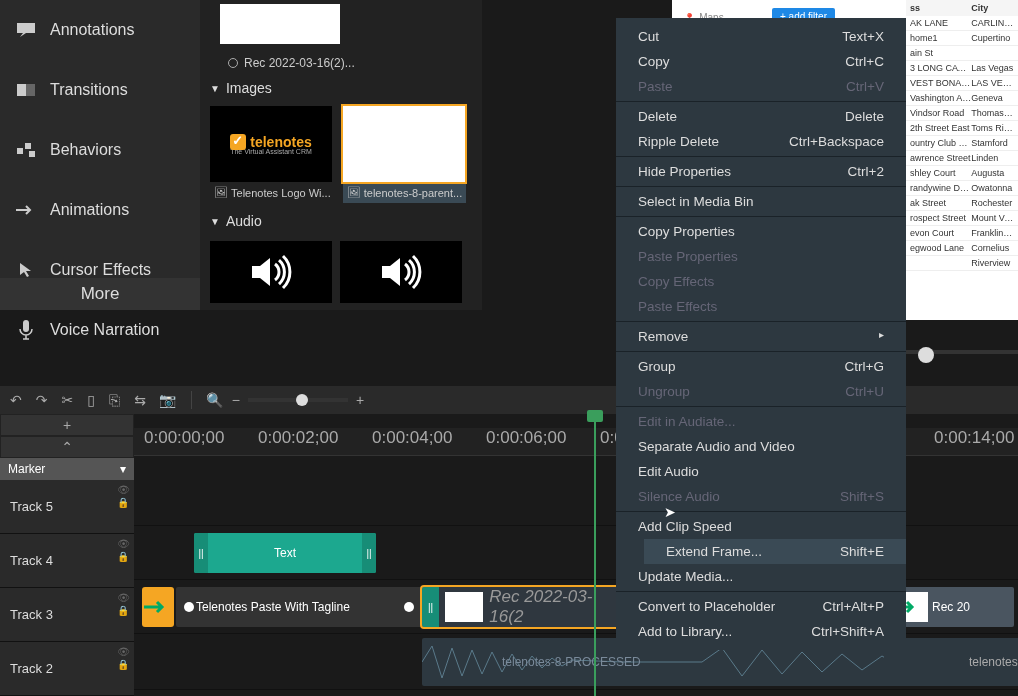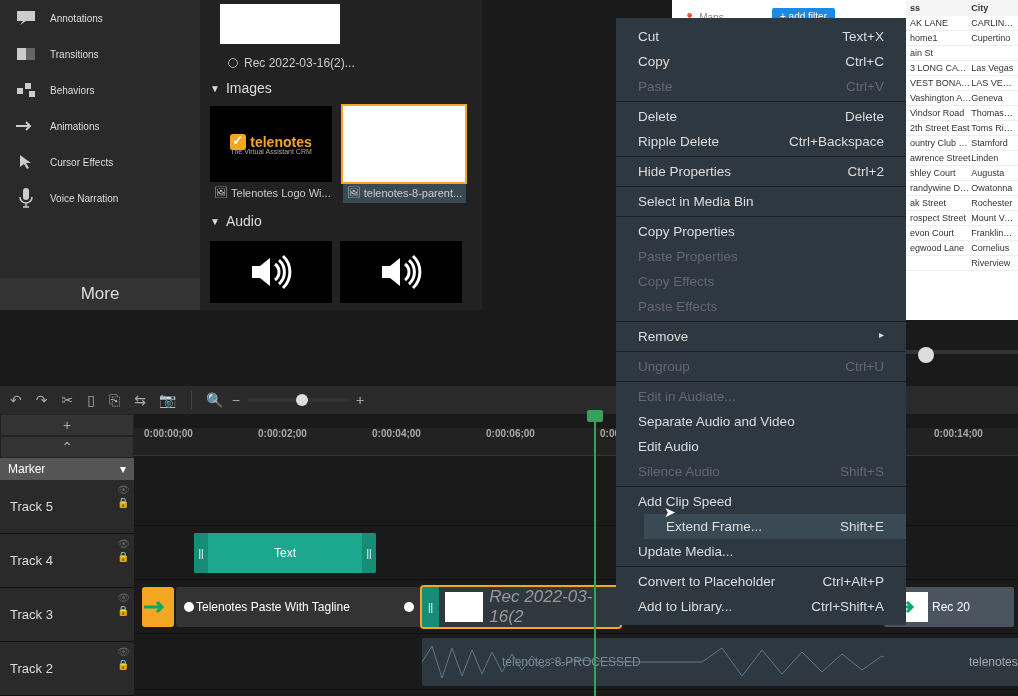--- a/index.html
+++ b/index.html
@@ -1,20 +1,20 @@
 <!DOCTYPE html>
 <html><head>
 <meta charset="utf-8">
 <style>
 * { margin: 0; padding: 0; box-sizing: border-box; font-family: Arial, sans-serif; }
 body { background: #1a1a1a; color: #ddd; width: 1018px; height: 696px; overflow: hidden; position: relative; }
 
 
 .sidebar { position: absolute; left: 0; top: 0; width: 200px; height: 310px; background: #2a2a2a; }
-.sidebar-item { display: flex; align-items: center; padding: 8px 16px; cursor: pointer; font-size: 10px; }
+.sidebar-item { display: flex; align-items: center; padding: 20px 16px; cursor: pointer; font-size: 16px; }
 .sidebar-icon { width: 20px; height: 20px; margin-right: 14px; display: flex; align-items: center; justify-content: center; }
 .more-btn { position: absolute; bottom: 0; width: 100%; text-align: center; padding: 6px; font-size: 17px; background: #333; }
 
 
 .media-panel { position: absolute; left: 200px; top: 0; width: 282px; height: 310px; background: #222; overflow: hidden; }
 .media-item { background: #fff; width: 120px; height: 70px; display: inline-block; margin: 4px 0; }
 .media-caption { font-size: 12px; color: #ccc; display: flex; align-items: center; padding: 4px 8px; text-align: center; }
 .media-caption .rec-dot { width: 10px; height: 10px; border: 1.5px solid #aaa; border-radius: 50%; margin-right: 6px; }
 .section-head { display: flex; align-items: center; padding: 6px 10px; font-size: 14px; }
 .section-head .tri { margin-right: 6px; font-size: 10px; }
@@ -47,21 +47,21 @@
 .track-controls { position: absolute; left: 0; top: 414px; width: 134px; background: #2a2a2a; height: 282px; }
 .track-top-btns { display: flex; flex-direction: column; }
 .track-top-btns span { text-align: center; padding: 2px; font-size: 14px; color: #aaa; background: #333; border: 1px solid #222; }
 .marker-row { background: #555; color: #fff; font-size: 12px; padding: 4px 8px; display: flex; justify-content: space-between; align-items: center; }
 .track-label { height: 54px; display: flex; align-items: center; padding: 0 10px; font-size: 13px; border-bottom: 1px solid #111; position: relative; }
 .track-icons { position: absolute; right: 4px; top: 4px; display: flex; flex-direction: column; gap: 2px; font-size: 10px; color: #666; }
 
 
 .timeline { position: absolute; left: 134px; top: 414px; width: 884px; height: 282px; background: #1a1a1a; }
 .ruler { height: 42px; background: #222; border-bottom: 1px solid #333; position: relative; display: flex; }
-.ruler-mark { position: absolute; font-size: 10px; color: #aaa; font-weight: bold; }
+.ruler-mark { position: absolute; font-size: 17px; color: #aaa; }
 .track-row { height: 54px; border-bottom: 1px solid #111; position: relative; }
 .clip { position: absolute; height: 40px; top: 7px; border-radius: 2px; display: flex; align-items: center; font-size: 12px; color: #fff; overflow: hidden; }
 .clip.text { background: #1ca88f; left: 60px; width: 182px; justify-content: center; }
 .clip.text .handle { width: 14px; height: 100%; background: #178d77; display: flex; align-items: center; justify-content: center; font-size: 10px; }
 .clip.logo { background: #333; left: 10px; width: 280px; }
 .clip.arrow { background: #f5a623; left: 8px; width: 32px; border-radius: 3px; }
 .clip.selected-frame { background: rgba(80,100,120,0.4); left: 288px; width: 198px; outline: 2px solid #f5a623; }
 .clip.rec-clip { background: #4a5560; left: 750px; width: 130px; }
 .clip.audio-clip { background: #2d3840; left: 288px; width: 596px; height: 48px; top: 4px; overflow: hidden; }
 .playhead { position: absolute; left: 460px; top: 0; width: 2px; height: 282px; background: #3a9e5c; }
@@ -464,20 +464,24 @@
     <div class="menu-item disabled">
       <span>Paste Effects</span>
       <span></span>
     </div>
     <div class="menu-sep"></div>
     <div class="menu-item">
       <span>Remove</span>
       <span class="arrow">▸</span>
     </div>
     <div class="menu-sep"></div>
+    <div class="menu-item">
+      <span>Group</span>
+      <span>Ctrl+G</span>
+    </div>
     <div class="menu-item disabled">
       <span>Ungroup</span>
       <span>Ctrl+U</span>
     </div>
     <div class="menu-sep"></div>
     <div class="menu-item disabled">
       <span>Edit in Audiate...</span>
       <span></span>
     </div>
     <div class="menu-item">

